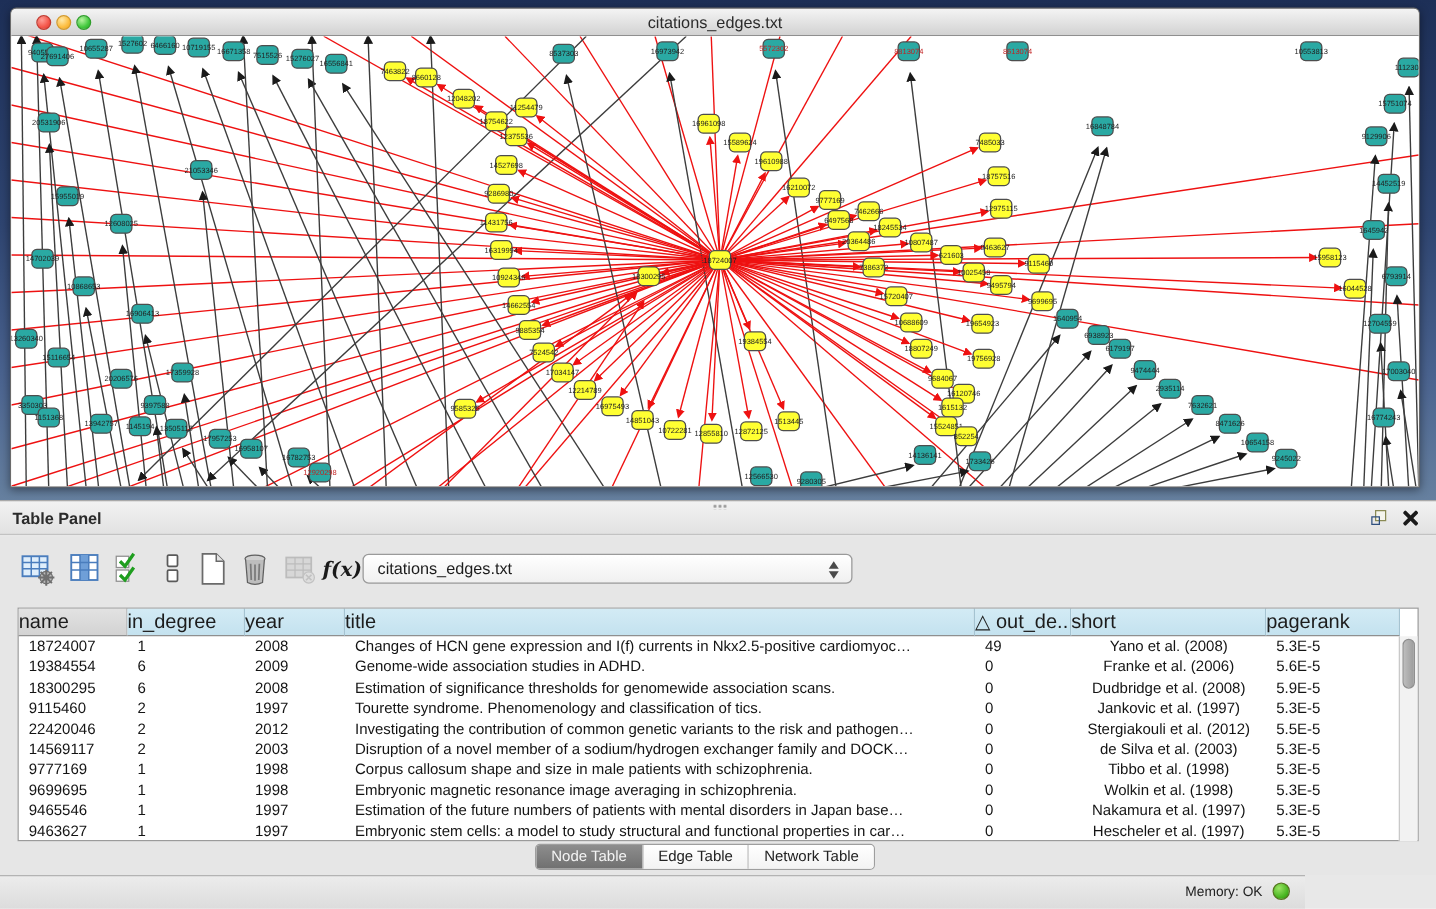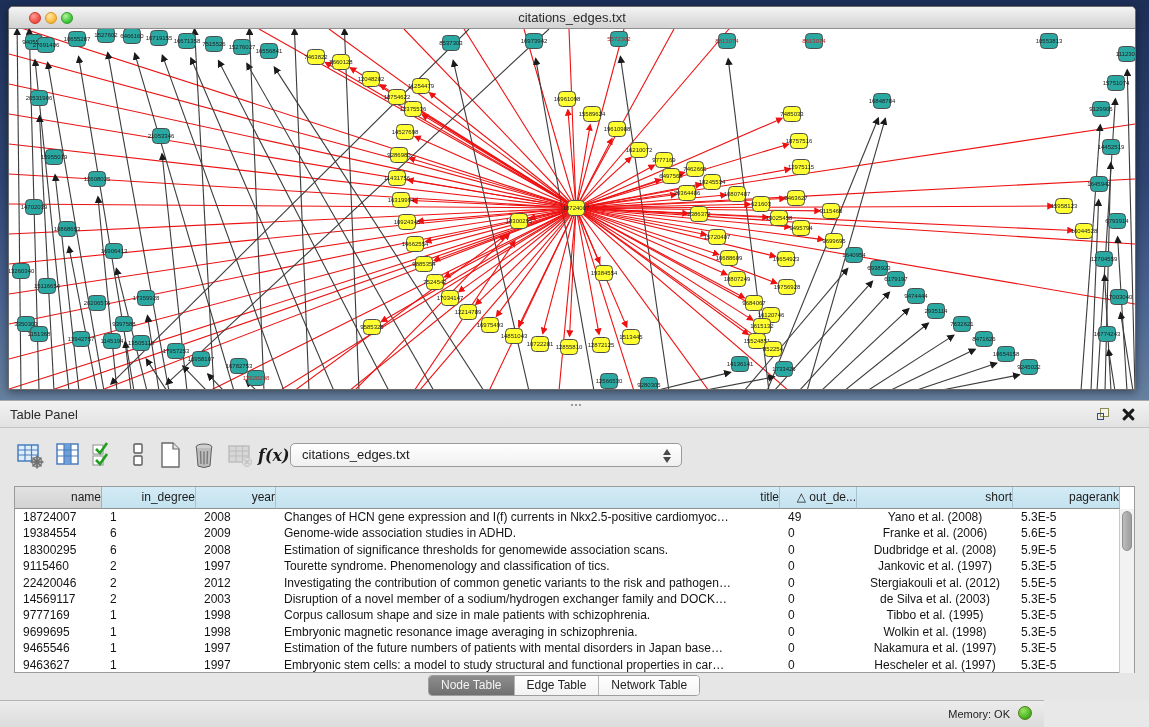--- a/index.html
+++ b/index.html
@@ -21,21 +21,21 @@
   .tl.yellow { left:36px; background:radial-gradient(circle at 35% 30%,#ffe9a8,#fdbd3f 60%,#e8a123); border:1px solid #d49a2a;}
   .tl.green  { left:52px; background:radial-gradient(circle at 35% 30%,#b7f3a0,#43c93e 60%,#2aa428); border:1px solid #2f9e2b;}
   .canvas { position:relative; width:1126px; height:360px; overflow:hidden; background:#fff; }
   .canvas svg { display:block; }
   .net-label { font-family:"Liberation Sans",sans-serif; }
 
   
   .panel-header { position:absolute; left:0; top:400px; width:1149px; height:28px;
                   background:linear-gradient(180deg,#f2f2f2,#e2e2e2);
                   border-top:1px solid #a9a9a9; border-bottom:1px solid #c2c2c2; }
-  .panel-header .ptitle { position:absolute; left:10px; top:6px; font-size:13px; color:#2b2b2b; }
+  .panel-header .ptitle { position:absolute; left:10px; top:6px; font-size:13px; color:#2b2b2b;font-weight:bold; }
   .grip { position:absolute; left:570px; top:2px; width:12px; height:5px;
           background:radial-gradient(circle,#9a9a9a 1px,transparent 1.4px); background-size:4px 4px; }
   .float-ico { position:absolute; right:38px; top:7px; width:14px; height:14px; }
   .float-ico .sq1 { position:absolute; left:3px; top:0; width:9px; height:9px; border:1.5px solid #8a8a55; background:#f4f4ec; }
   .float-ico .sq2 { position:absolute; left:0; top:5px; width:7px; height:7px; border:1.5px solid #2e4f7e; background:transparent; }
   .close-ico { position:absolute; right:14px; top:7px; width:13px; height:13px; }
   .close-ico i { position:absolute; left:-1px; top:5px; width:15px; height:3px; background:#1a1a1a; border-radius:1px; }
   .close-ico i:first-child { transform:rotate(45deg); }
   .close-ico i:last-child  { transform:rotate(-45deg); }
 
@@ -51,21 +51,21 @@
   .selector .arrows { position:absolute; right:9px; top:4px; width:9px; height:16px; }
   .selector .arrows .up { position:absolute; top:1px; left:0; width:0; height:0;
         border-left:4.5px solid transparent; border-right:4.5px solid transparent; border-bottom:6px solid #4a4a4a; }
   .selector .arrows .dn { position:absolute; bottom:1px; left:0; width:0; height:0;
         border-left:4.5px solid transparent; border-right:4.5px solid transparent; border-top:6px solid #4a4a4a; }
 
   
   .dtable { position:absolute; left:14px; top:57px; width:1121px; height:187px;
             background:#ffffff; border:1px solid #9b9b9b; }
   .thead { display:flex; height:22px; }
-  .th { height:22px; font-size:12px; color:#1c1c1c; text-align:right; line-height:21px;
+  .th { height:22px; font-size:16px; color:#1c1c1c; text-align:left; line-height:21px;
         background:linear-gradient(180deg,#d3ebf5,#c4e2ef); border-right:1px solid #a5c3d1;
         border-bottom:1px solid #8f8f8f; overflow:hidden; white-space:nowrap; }
   .th.gray { background:linear-gradient(180deg,#e2e2e2,#d3d3d3); border-right:1px solid #aeaeae; }
   .tbody { position:absolute; left:0; top:22px; width:1105px; height:164px; overflow:hidden; }
   .tr { display:flex; height:16.4px; }
   .td { font-size:12px; color:#141414; line-height:16px; white-space:nowrap; overflow:hidden; padding-left:8px; }
   .td.center { text-align:center; padding-left:0; }
   .vscroll { position:absolute; right:0; top:22px; width:15px; height:164px; background:#f2f2f2; border-left:1px solid #c9c9c9; }
   .vthumb { position:absolute; left:2px; top:2px; width:10px; height:40px; border-radius:5px;
             background:linear-gradient(90deg,#bdbdbd,#9d9d9d); border:1px solid #8f8f8f; }
@@ -867,21 +867,21 @@
           <div class="td" style="width: 77px;">0</div>
           <div class="td center" style="width: 156px;">de Silva et al. (2003)</div>
           <div class="td" style="width: 107px;">5.3E-5</div>
         </div>
         <div class="tr">
           <div class="td" style="width: 87px;">9777169</div>
           <div class="td" style="width: 94px;">1</div>
           <div class="td" style="width: 80px;">1998</div>
           <div class="td" style="width: 504px;">Corpus callosum shape and size in male patients with schizophrenia.</div>
           <div class="td" style="width: 77px;">0</div>
-          <div class="td center" style="width: 156px;">Tibbo et al. (1995)</div>
+          <div class="td center" style="width: 156px;">Tibbo et al. (1998)</div>
           <div class="td" style="width: 107px;">5.3E-5</div>
         </div>
         <div class="tr">
           <div class="td" style="width: 87px;">9699695</div>
           <div class="td" style="width: 94px;">1</div>
           <div class="td" style="width: 80px;">1998</div>
           <div class="td" style="width: 504px;">Embryonic magnetic resonance image averaging in schizophrenia.</div>
           <div class="td" style="width: 77px;">0</div>
           <div class="td center" style="width: 156px;">Wolkin et al. (1998)</div>
           <div class="td" style="width: 107px;">5.3E-5</div>

